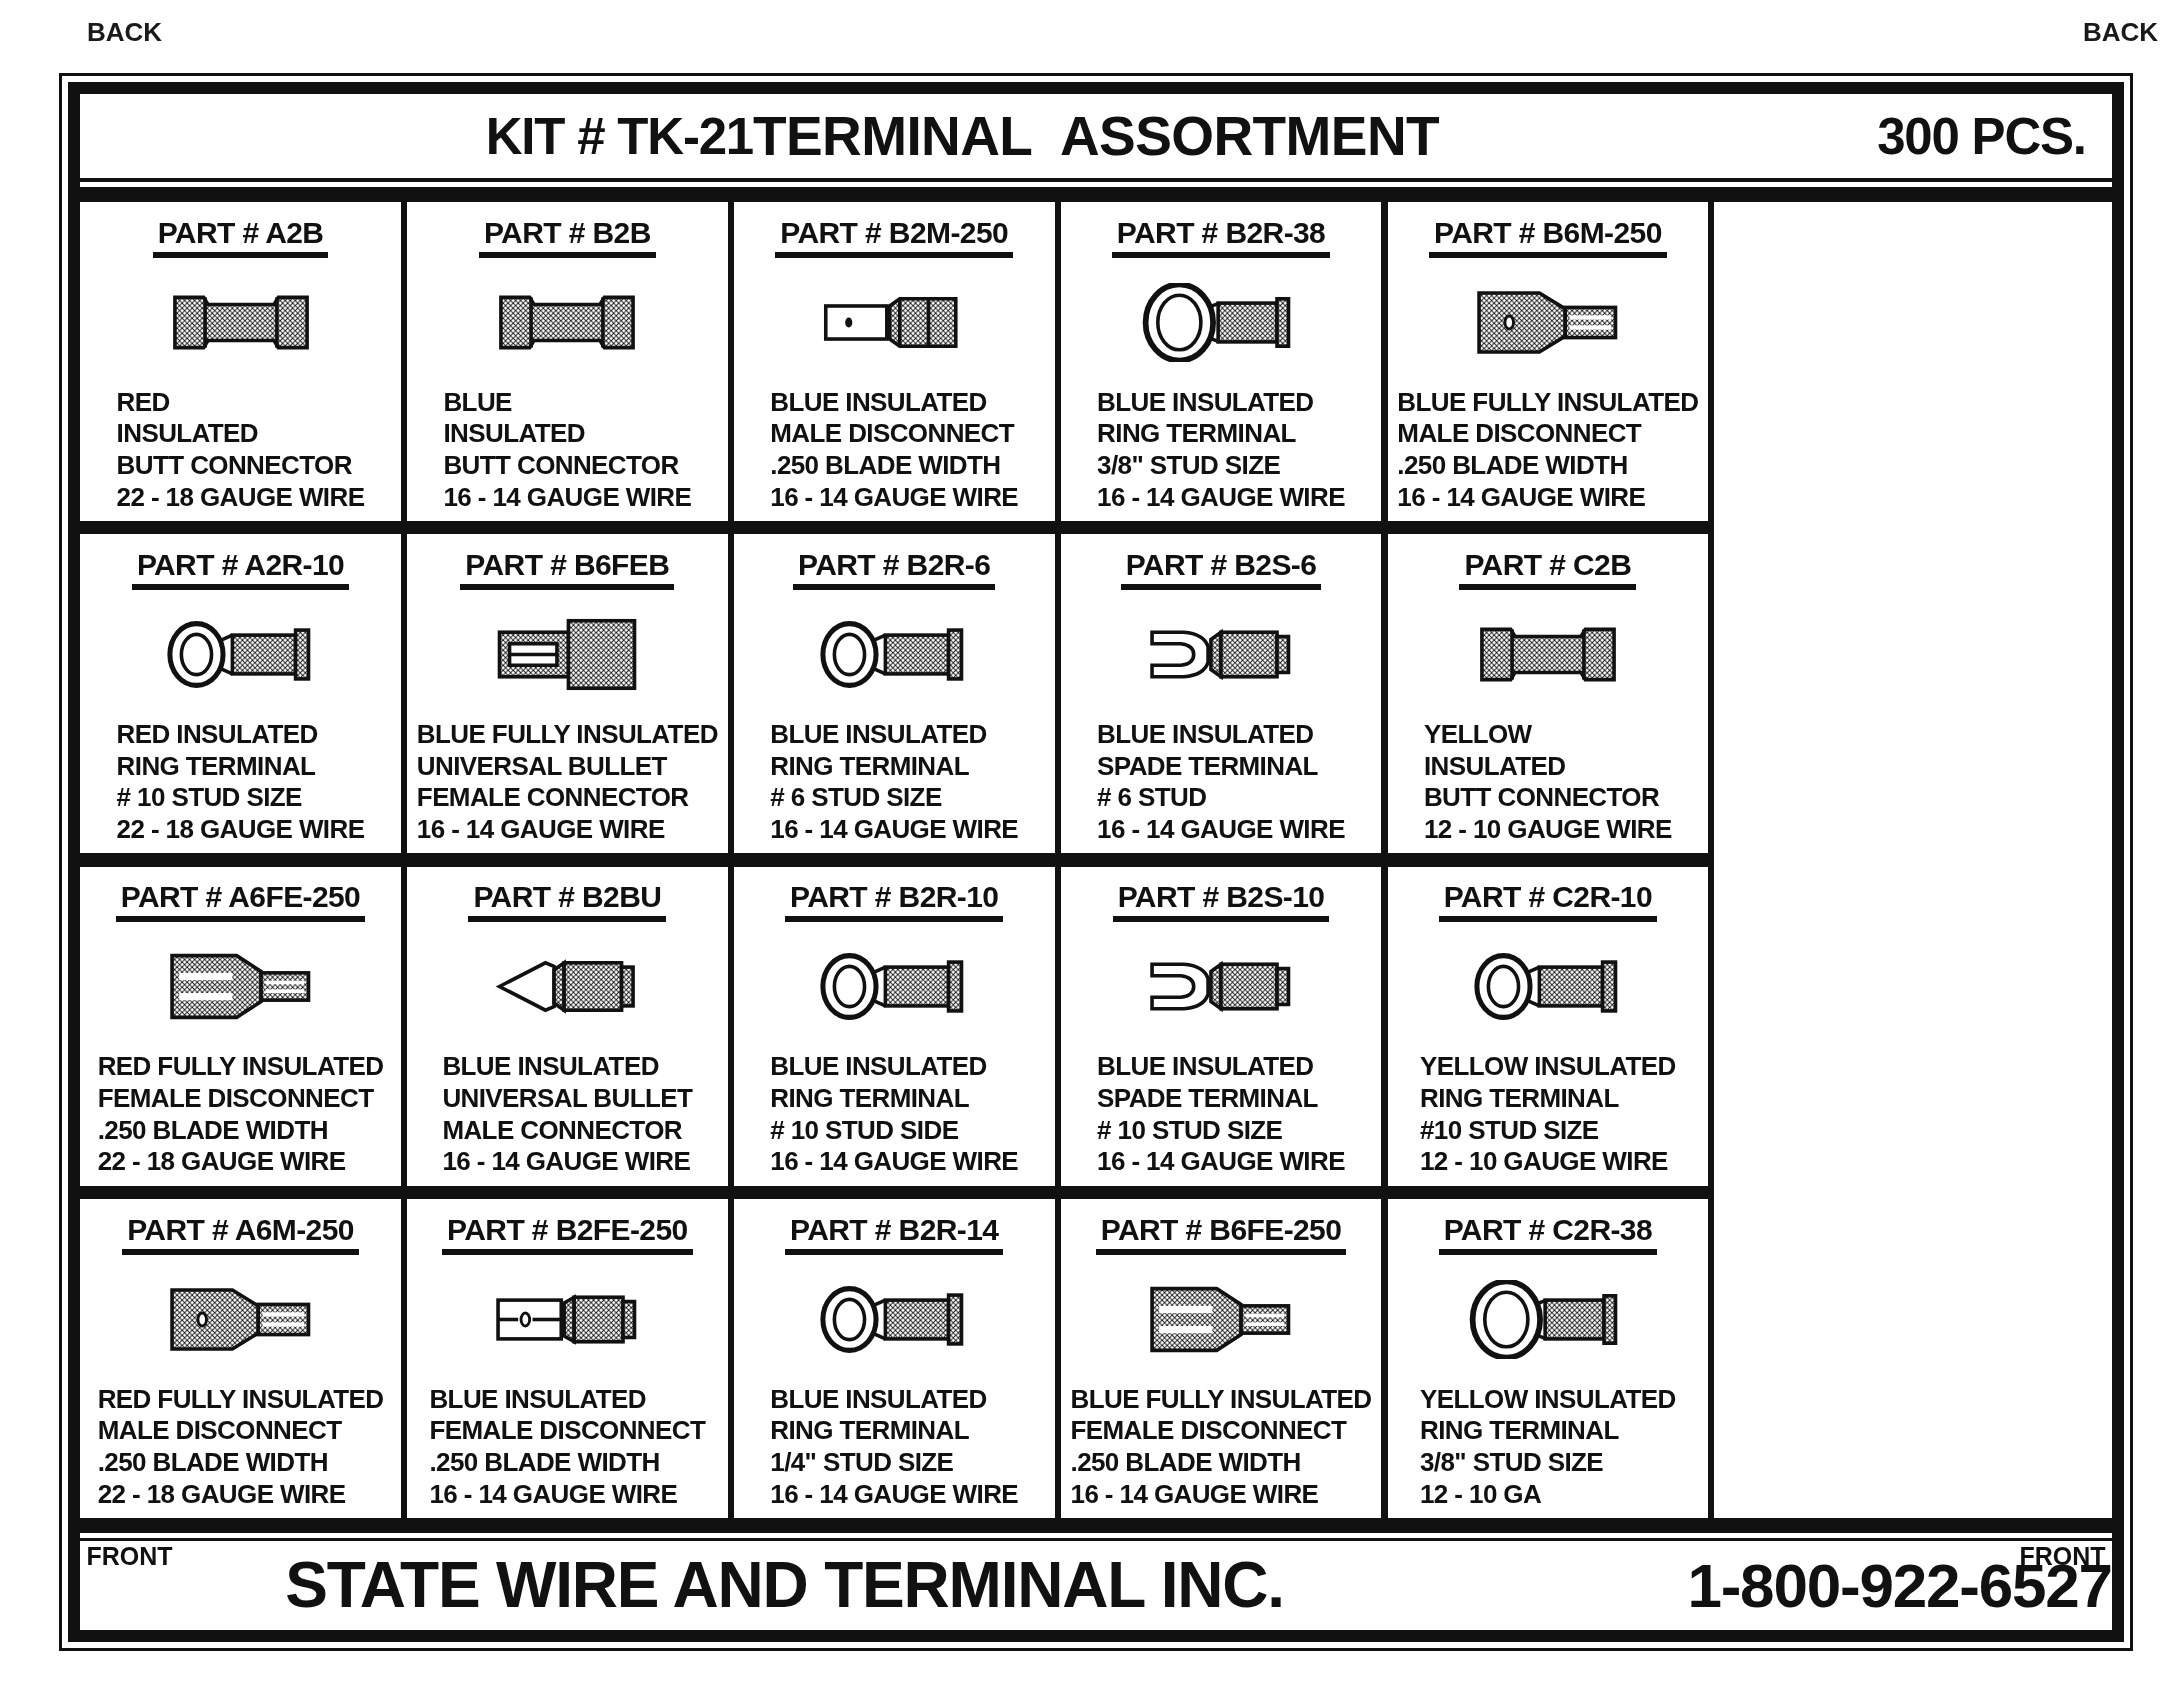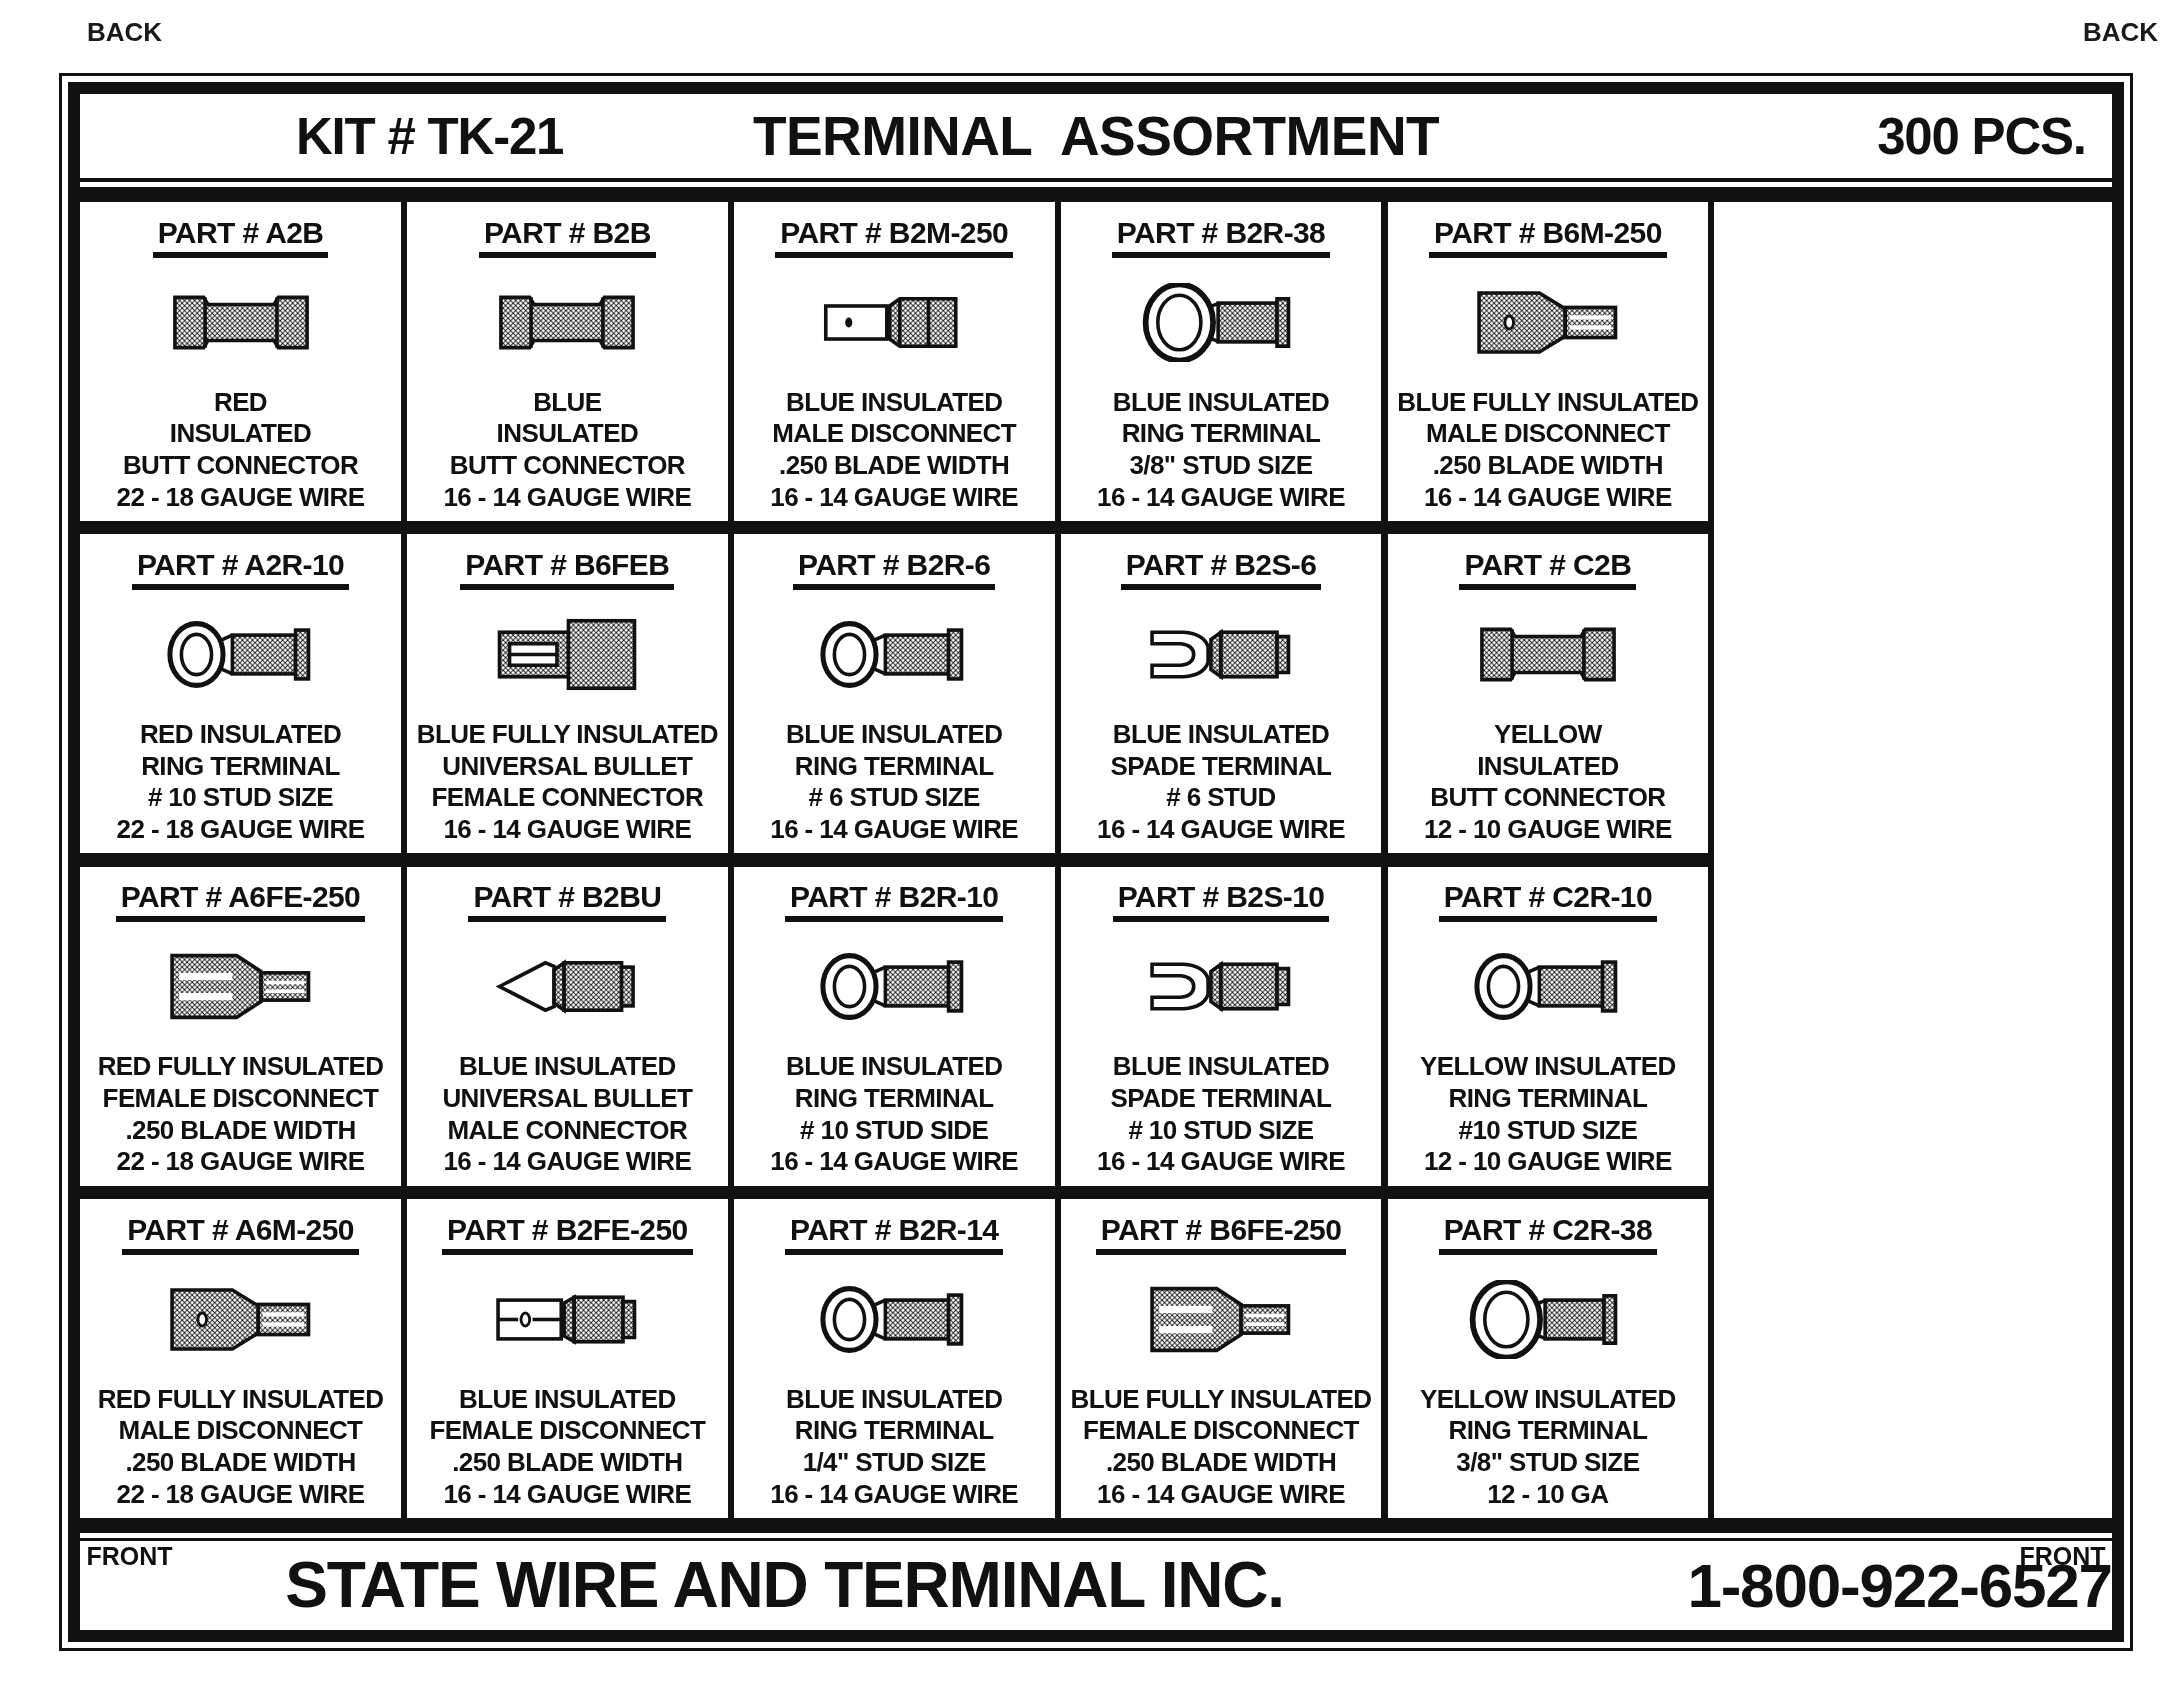--- a/index.html
+++ b/index.html
@@ -5,36 +5,36 @@
   * { margin:0; padding:0; box-sizing:border-box; }
   html,body { width:2183px; height:1687px; background:#fff; font-family:"Liberation Sans","DejaVu Sans",sans-serif; color:#111; }
   .corner-label { position:absolute; font-size:26px; font-weight:bold; letter-spacing:0; color:#1a1a1a; }
   #back-left  { left:87px; top:17.4px; }
   #back-right { right:25px; top:17.4px; }
 
   .sheet { position:absolute; left:59px; top:73px; width:2074px; height:1578px; border:3.7px solid #111; background:#fff; }
   .sheet-inner { position:absolute; left:6.2px; top:6.2px; right:6.2px; bottom:6.2px; border:12.4px solid #111; background:#fff; display:flex; flex-direction:column; }
 
   .header { height:88px; display:flex; align-items:center; padding:0 26px; border-bottom:4.3px solid #111; flex:0 0 auto; }
-  .header .kit { flex:1; font-size:51px; font-weight:bold; letter-spacing:-1.2px; text-align:center; }
+  .header .kit { flex:1; font-size:51px; font-weight:bold; letter-spacing:-1.2px; text-align:right; }
   .header .title { flex:0 0 auto; font-size:55px; font-weight:bold; letter-spacing:-0.6px; word-spacing:16px; text-align:center; }
   .header .pcs { flex:1; font-size:51px; font-weight:bold; letter-spacing:-1.2px; text-align:right; }
 
   .band { height:15px; background:#111; margin-top:5px; flex:0 0 auto; }
   .band.bottom { margin-top:0; }
 
   .main { flex:1 1 auto; display:flex; min-height:0; }
   .grid { width:1628px; flex:0 0 auto; display:grid; grid-template-columns:repeat(5,1fr); grid-template-rows:repeat(4,1fr); column-gap:6.2px; row-gap:13.6px; background:#111;border-radius:17px; }
   .blank { flex:1 1 auto; border-left:6.2px solid #111; background:#fff; }
 
   .cell { background:#fff; display:flex; flex-direction:column; align-items:center; overflow:hidden; padding-top:13.6px; }
   .part-number { display:inline-block; font-size:30px; font-weight:bold; letter-spacing:-0.6px; border-bottom:6.8px solid #111; padding:0 5px 1.9px 5px; white-space:nowrap; }
   .illus-wrap { flex:1 1 auto; display:flex; align-items:center; justify-content:center; }
   svg.illus { width:162px; height:79px; }
-  .desc { flex:0 0 auto; margin-bottom:7.4px; text-align:center; font-size:26px; font-weight:bold; letter-spacing:-0.6px; line-height:1.22; white-space:nowrap; }
+  .desc { flex:0 0 auto; margin-bottom:7.4px; font-size:26px; font-weight:bold; letter-spacing:-0.6px; line-height:1.22; white-space:nowrap; }
 
   .footer { flex:0 0 auto; height:92px; border-top:3.7px solid #111; margin-top:5px; position:relative; display:flex; align-items:center;gap:9px; }
   .footer .front { position:absolute; top:1.2px; font-size:25px; font-weight:bold; }
   .footer .front.left { left:6.2px; }
   .footer .front.right { right:6.2px; }
   .footer .company { margin-left:205px; font-size:64px; font-weight:bold; letter-spacing:-1.2px; }
   .footer .phone { margin-left:auto; font-size:62px; font-weight:bold; letter-spacing:-1.2px; }
 
   .illus-defs { position:absolute; width:0; height:0; }
 </style>

